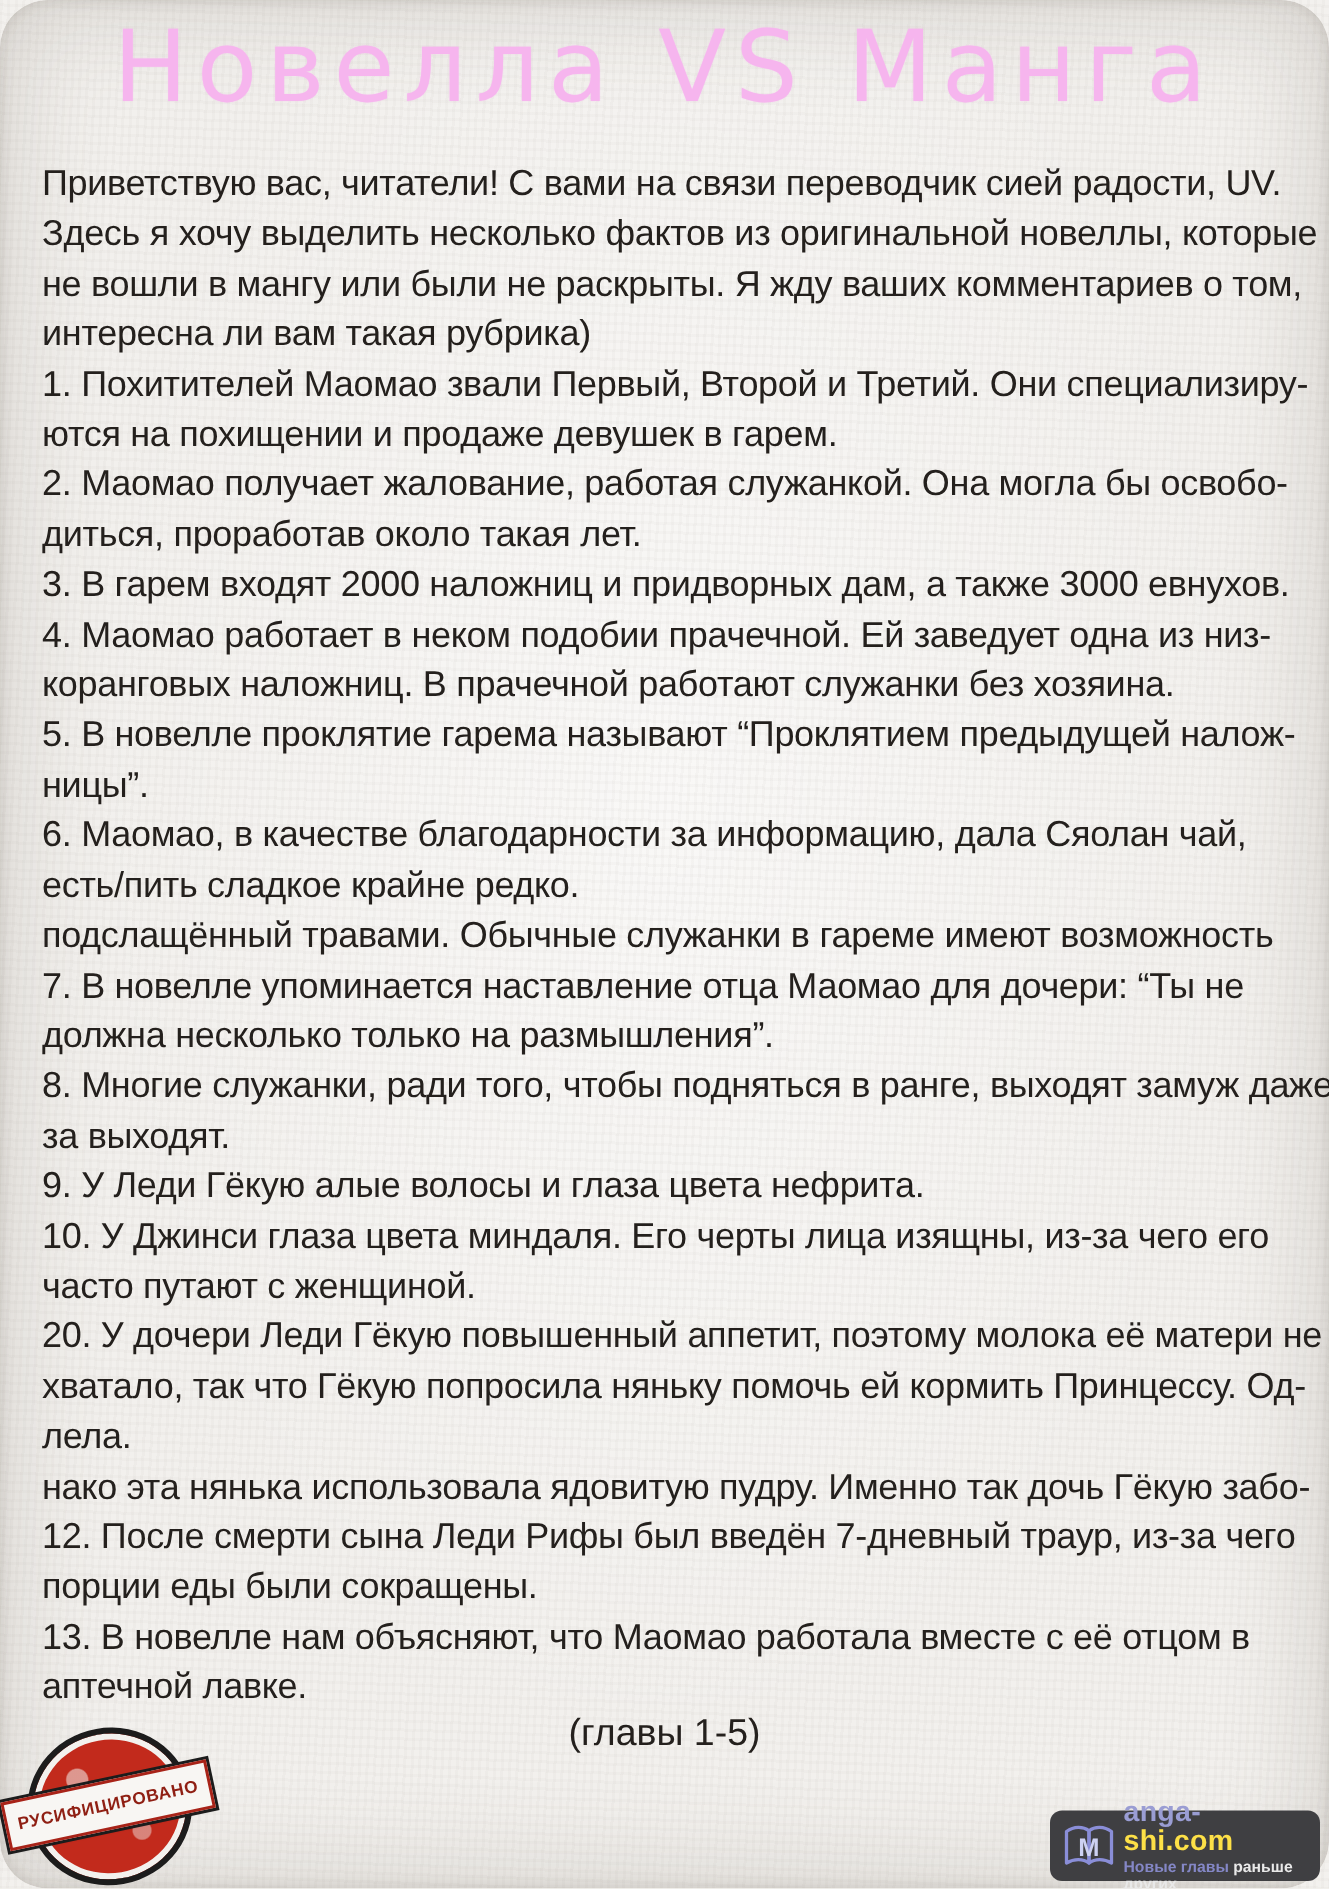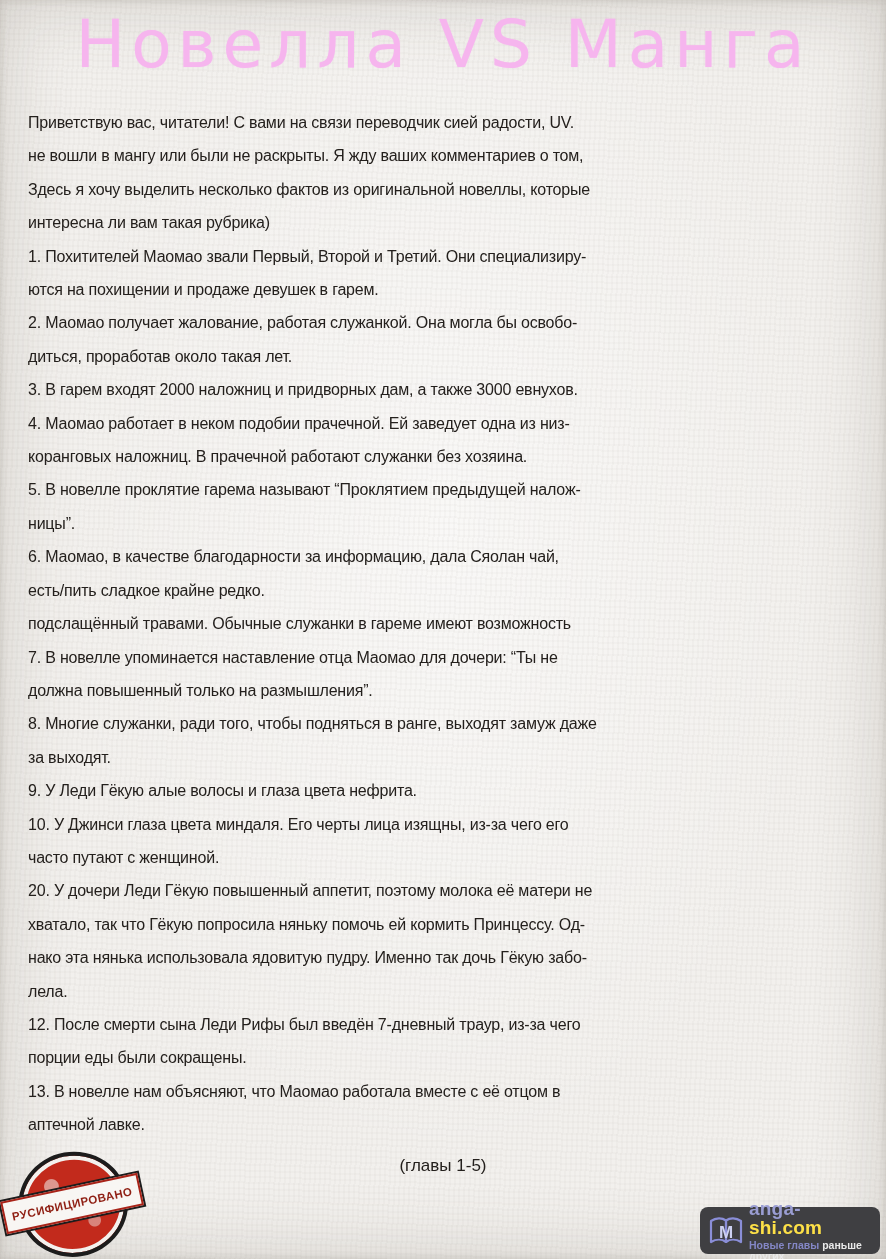--- a/index.html
+++ b/index.html
@@ -7,45 +7,46 @@
     width:886px; height:1259px; position:relative; overflow:hidden;
     background:#f3f1ee;
     font-family:"Liberation Sans", sans-serif;
   }
   .paper {
     position:absolute; inset:0;
     background:
       radial-gradient(ellipse at 50% 42%, rgba(255,255,255,0.55) 0%, rgba(255,255,255,0) 62%),
       #f2f0ed;
     box-shadow: inset 0 0 70px rgba(95,85,72,0.22), inset 0 0 9px rgba(95,85,72,0.18);
+    border-radius: 32px;
   }
   .paper::before {
     content:""; position:absolute; inset:0; pointer-events:none;
     background-image:
       repeating-linear-gradient(93deg, rgba(120,110,100,0.035) 0 2px, rgba(0,0,0,0) 2px 5px),
       repeating-linear-gradient(2deg,  rgba(120,110,100,0.03) 0 2px, rgba(0,0,0,0) 2px 6px);
   }
   .title {
     position:absolute; top:6px; left:0; right:0; margin:0;
     text-align:center;
     font-family:"DejaVu Sans", sans-serif;
     font-weight:normal;
     font-size:66px; letter-spacing:6px;
     color:#f6b5ee;
     text-shadow:0 0 1px rgba(246,181,238,0.6);
   }
   .body-text {
     position:absolute; left:28px; top:106px; width:832px;
-    font-size:16px; line-height:33.4px; letter-spacing:-0.2px;
+    font-size:24px; line-height:33.4px; letter-spacing:-0.2px;
     color:#24201d;
   }
   .line { white-space:nowrap; }
   .chapters {
     position:absolute; top:1141px; left:0; right:0;
-    text-align:center; font-size:17px; color:#24201d;margin-top:15px;
+    text-align:center; font-size:25px; color:#24201d;
   }
   
   .stamp { position:absolute; left:10px; top:1152px; width:124px; height:102px; transform:rotate(-10deg); }
   .stamp-circle {
     position:absolute; left:8px; top:0; width:102px; height:97px;
     border:4px solid #1c1c1c; border-radius:50%;
     box-shadow: inset 0 0 0 4px #f3f1ee;
     background:
       radial-gradient(circle at 32% 28%, rgba(243,241,238,0.55) 0 7%, rgba(0,0,0,0) 8%),
       radial-gradient(circle at 68% 70%, rgba(243,241,238,0.45) 0 6%, rgba(0,0,0,0) 7%),
@@ -79,46 +80,46 @@
 </style>
 </head>
 <body>
 
 <div class="paper">
 
   <h1 class="title">Новелла VS Манга</h1>
 
   <div class="body-text">
       <div class="line">Приветствую вас, читатели! С вами на связи переводчик сией радости, UV.</div>
+      <div class="line">Здесь я хочу выделить несколько фактов из оригинальной новеллы, которые</div>
       <div class="line">не вошли в мангу или были не раскрыты. Я жду ваших комментариев о том,</div>
-      <div class="line">Здесь я хочу выделить несколько фактов из оригинальной новеллы, которые</div>
       <div class="line">интересна ли вам такая рубрика)</div>
       <div class="line">1. Похитителей Маомао звали Первый, Второй и Третий. Они специализиру-</div>
       <div class="line">ются на похищении и продаже девушек в гарем.</div>
       <div class="line">2. Маомао получает жалование, работая служанкой. Она могла бы освобо-</div>
       <div class="line">диться, проработав около такая лет.</div>
       <div class="line">3. В гарем входят 2000 наложниц и придворных дам, а также 3000 евнухов.</div>
       <div class="line">4. Маомао работает в неком подобии прачечной. Ей заведует одна из низ-</div>
       <div class="line">коранговых наложниц. В прачечной работают служанки без хозяина.</div>
       <div class="line">5. В новелле проклятие гарема называют “Проклятием предыдущей налож-</div>
       <div class="line">ницы”.</div>
       <div class="line">6. Маомао, в качестве благодарности за информацию, дала Сяолан чай,</div>
       <div class="line">есть/пить сладкое крайне редко.</div>
       <div class="line">подслащённый травами. Обычные служанки в гареме имеют возможность</div>
       <div class="line">7. В новелле упоминается наставление отца Маомао для дочери: “Ты не</div>
-      <div class="line">должна повышенный только на размышления”.</div>
+      <div class="line">должна несколько только на размышления”.</div>
       <div class="line">8. Многие служанки, ради того, чтобы подняться в ранге, выходят замуж даже</div>
       <div class="line">за выходят.</div>
       <div class="line">9. У Леди Гёкую алые волосы и глаза цвета нефрита.</div>
       <div class="line">10. У Джинси глаза цвета миндаля. Его черты лица изящны, из-за чего его</div>
       <div class="line">часто путают с женщиной.</div>
       <div class="line">20. У дочери Леди Гёкую повышенный аппетит, поэтому молока её матери не</div>
       <div class="line">хватало, так что Гёкую попросила няньку помочь ей кормить Принцессу. Од-</div>
+      <div class="line">лела.</div>
       <div class="line">нако эта нянька использовала ядовитую пудру. Именно так дочь Гёкую забо-</div>
-      <div class="line">лела.</div>
       <div class="line">12. После смерти сына Леди Рифы был введён 7-дневный траур, из-за чего</div>
       <div class="line">порции еды были сокращены.</div>
       <div class="line">13. В новелле нам объясняют, что Маомао работала вместе с её отцом в</div>
       <div class="line">аптечной лавке.</div>
     </div>
 
   <div class="chapters">(главы 1-5)</div>
 
   <div class="stamp">
     <div class="stamp-circle"></div>

